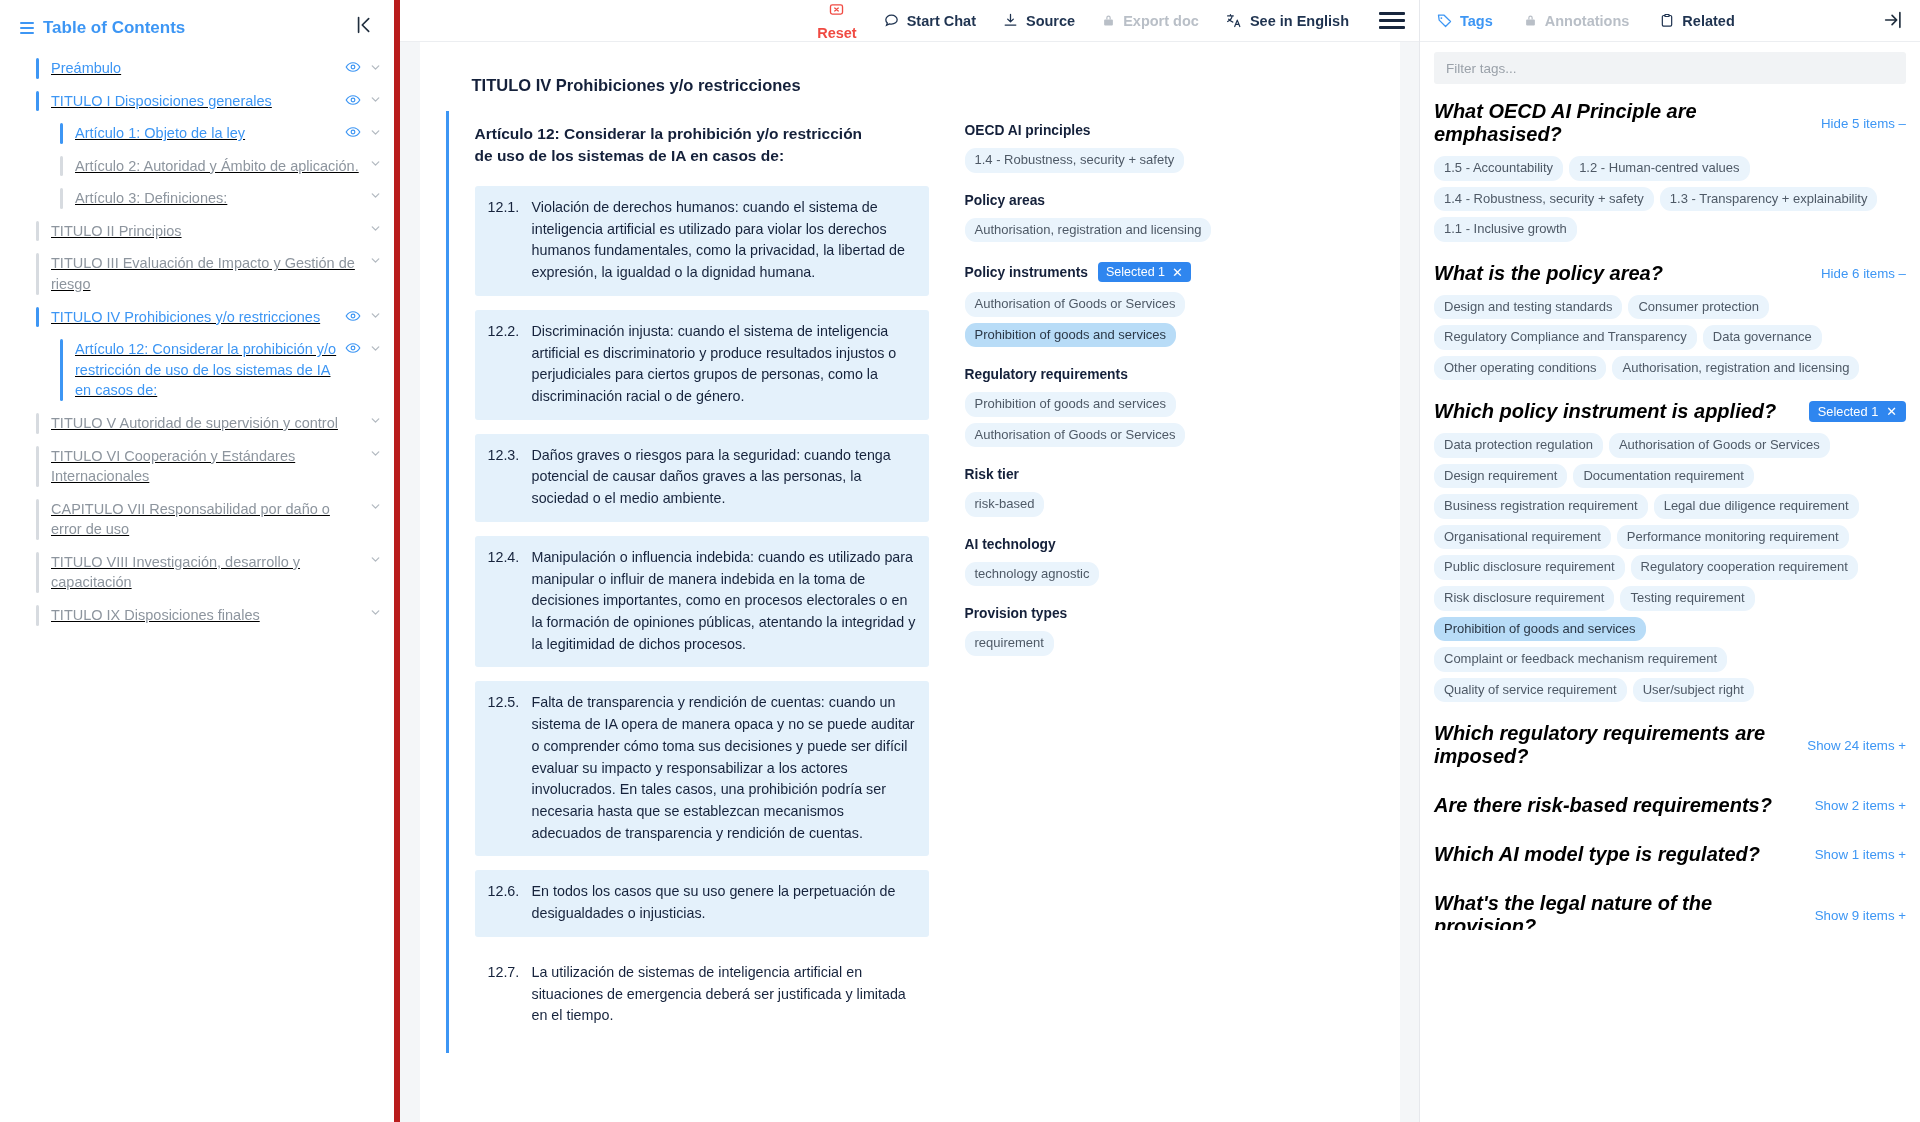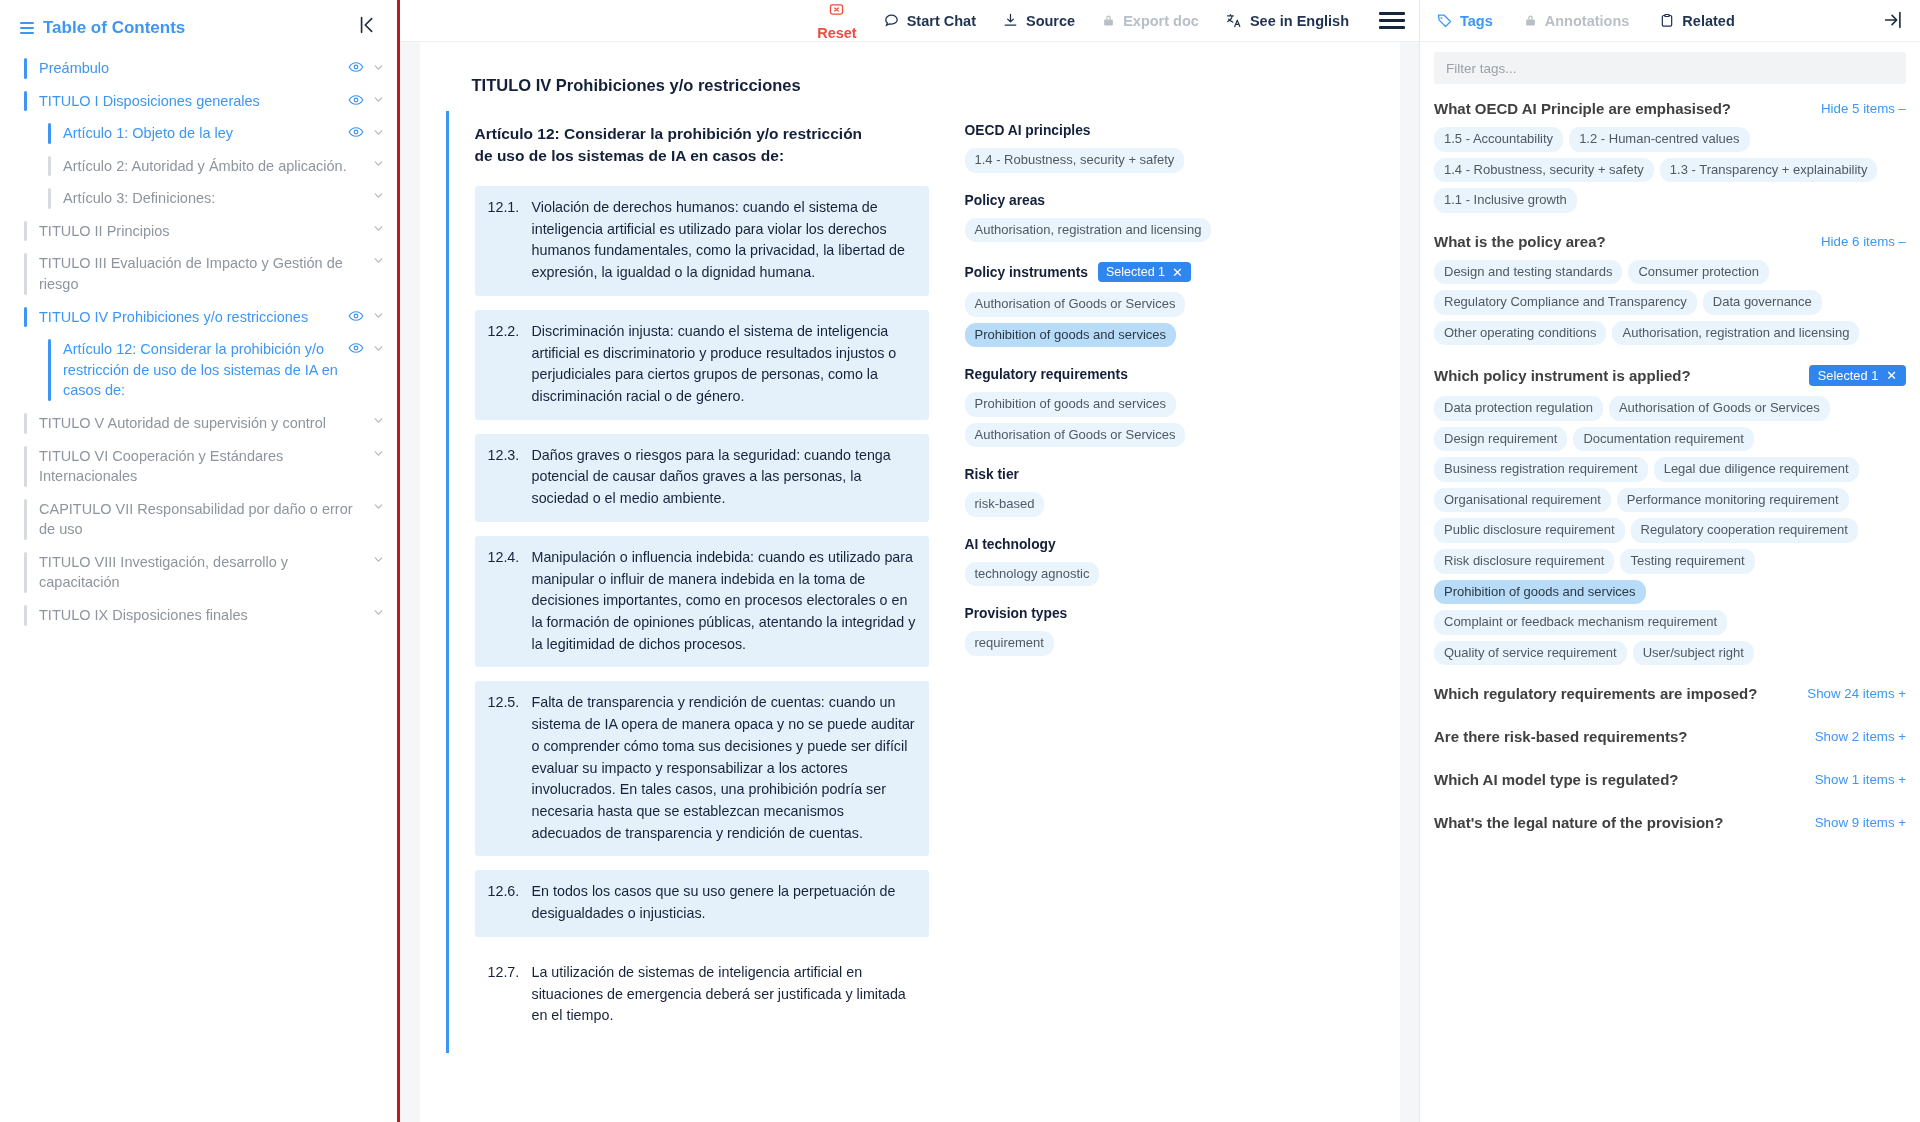--- a/index.html
+++ b/index.html
@@ -10,21 +10,21 @@
     background: #ffffff;
     font-family: "Liberation Sans", sans-serif;
     -webkit-font-smoothing: antialiased;
   }
   .app { display: flex; width: 1920px; height: 1122px; }
 
   
   .sidebar {
     width: 400px; height: 1122px;
     background: #ffffff;
-    border-right: 3px solid #b91c1c;
+    border-right: 6px solid #b91c1c;
     position: relative;
     flex: 0 0 400px;
     overflow: hidden;
   }
   .toc-header {
     display: flex; align-items: center; gap: 9px;
     padding: 18px 20px 10px 20px;
     color: #3d96f4; font-size: 17px; font-weight: bold;
   }
   .toc-header .ham { display: flex; flex-direction: column; gap: 3px; width: 14px; }
@@ -33,21 +33,21 @@
   .toc-header .ham i:nth-child(2){ width: 14px;}
   .toc-header .ham i:nth-child(3){ width: 14px;}
 
   .collapse-left {
     position: absolute; top: 12px; right: 16px;
     width: 26px; height: 26px; cursor: pointer;
     display: flex; align-items: center; justify-content: center;
     color: #1f2d3d;
   }
 
-  .toc-list { padding: 4px 0 0 4px; }
+  .toc-list { padding: 4px 0 0 16px; text-decoration: underline; }
   .toc-item {
     display: flex; align-items: flex-start;
     position: relative;
     padding: 6px 12px 6px 0;
     min-height: 26px;
   }
   .toc-rail {
     width: 3px; border-radius: 2px; background: #d7dbe0;
     align-self: stretch; margin-right: 12px; flex: 0 0 3px;
   }
@@ -181,21 +181,21 @@
     padding: 16px 12px; font-size: 13.5px; color: #59616b;
     font-family: "Liberation Sans", sans-serif;
   }
   .filter-input::placeholder { color: #9aa1a9; }
   .tagpanel { padding: 10px 14px 0 14px; overflow: hidden; flex: 1 1 auto;}
   .taggroup { margin-bottom: 20px; }
   .tg-head {
     display: flex; align-items: center; justify-content: space-between;
     margin-bottom: 10px; gap: 12px;
   }
-  .tg-title { font-size: 15px; font-weight: bold; color: #404040; }
+  .tg-title { font-size: 20px; font-weight: bold; color: #000000; font-style: italic; }
   .tg-toggle { font-size: 13.3px; color: #3d96f4; cursor: pointer; white-space: nowrap;}
   .tg-sel {
     background: #2f86ef; color: #fff; font-size: 12.8px;
     border-radius: 4px; padding: 3px 9px; display:flex; align-items:center; gap: 8px;
     cursor: pointer;
   }
   .taggroup.collapsed { margin-bottom: 26px; }
 
   svg { display: block; }
 </style>

